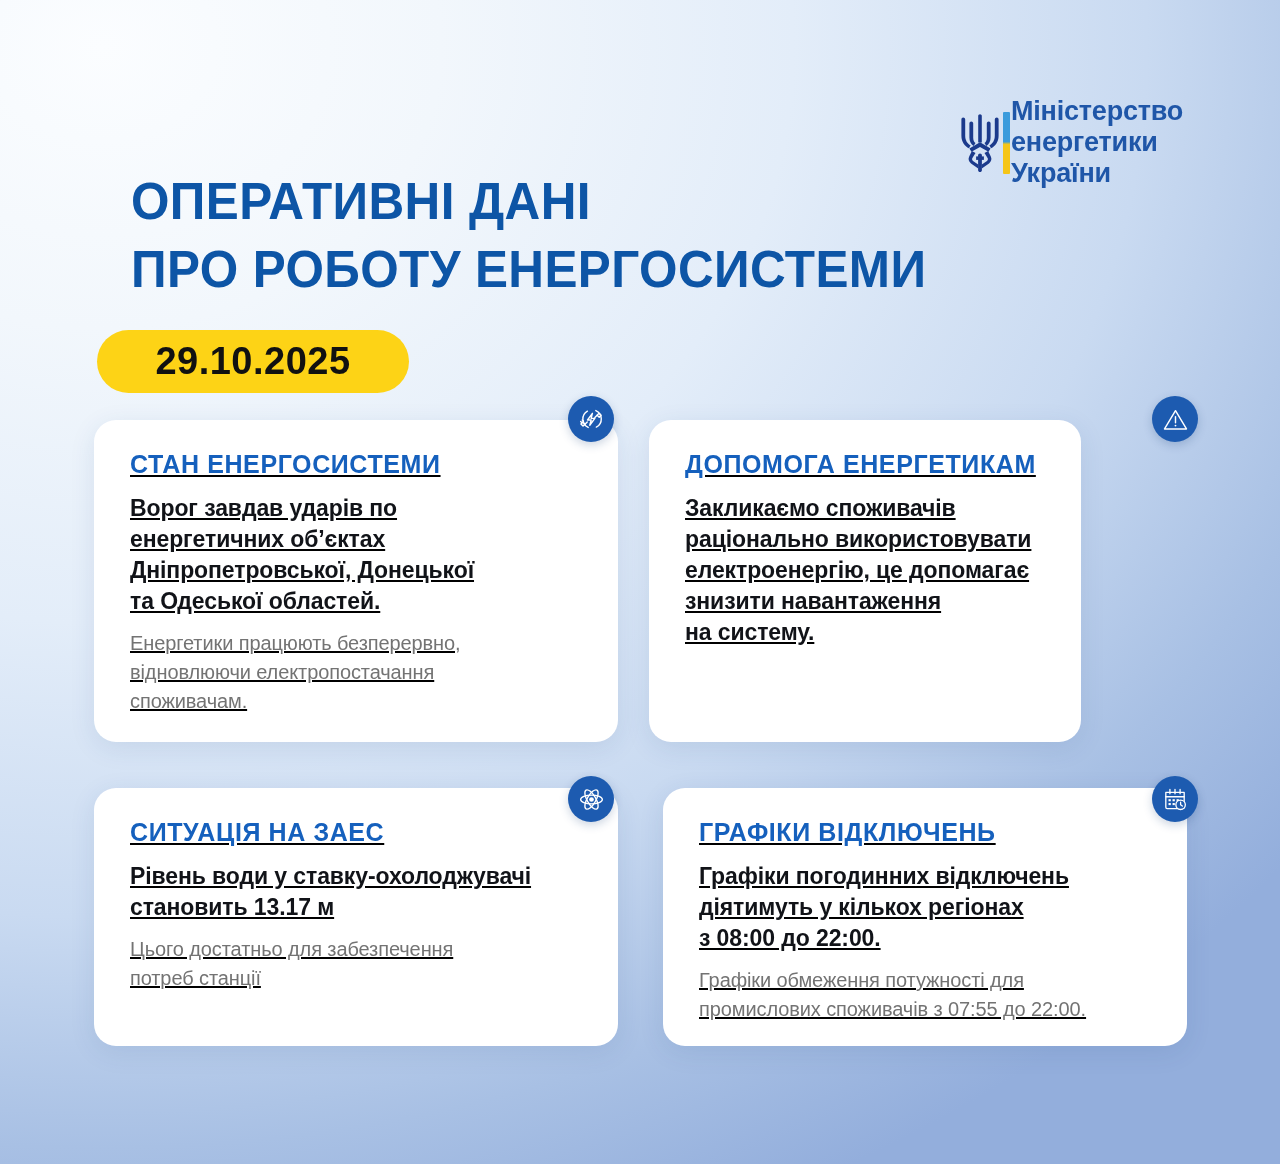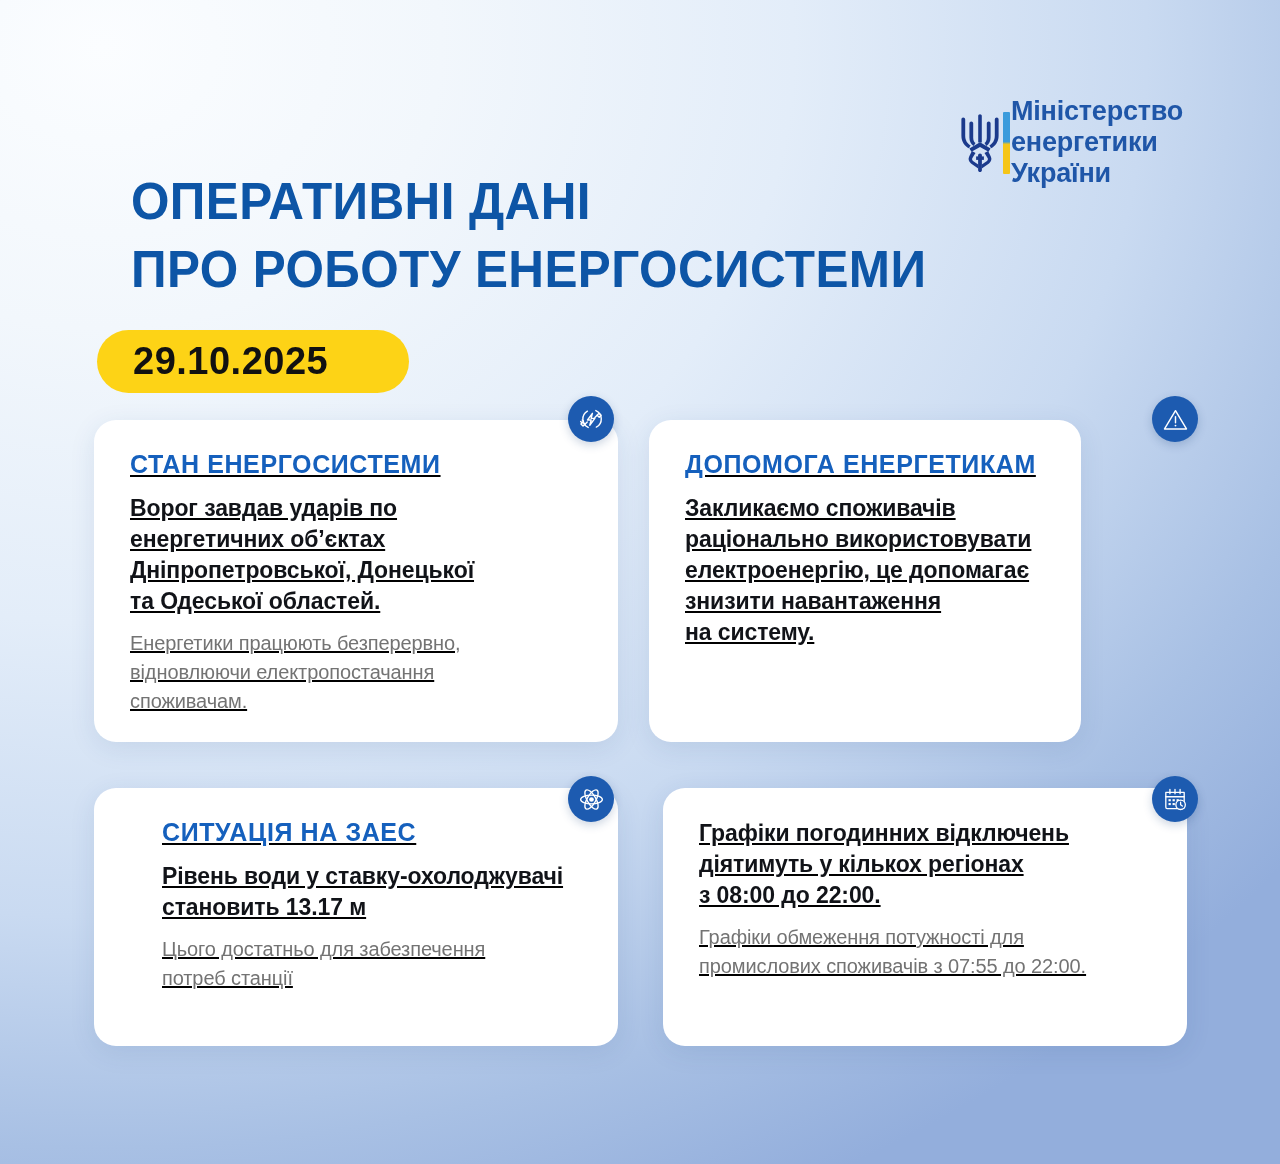--- a/index.html
+++ b/index.html
@@ -75,38 +75,38 @@
     position: absolute;
     top: 330px;
     left: 97px;
     height: 63px;
     min-width: 312px;
     padding: 0 36px;
     border-radius: 32px;
     background: #fdd316;
     display: flex;
     align-items: center;
-    justify-content: flex-start;
+    justify-content: center;
     font-size: 38px;
     font-weight: 800;
     color: #111111;
     letter-spacing: 0.5px;
   }
 
   
   .card {
     position: absolute;
     background: #ffffff;
     border-radius: 22px;
     box-shadow: 0 6px 26px rgba(30, 70, 130, 0.10);
     text-decoration: underline;
   }
   .card.c1 { left: 94px;  top: 420px; width: 524px; height: 322px; }
   .card.c2 { left: 649px; top: 420px; width: 432px; height: 322px; }
-  .card.c3 { left: 94px;  top: 788px; width: 524px; height: 258px; padding-left: 32px; }
+  .card.c3 { left: 94px;  top: 788px; width: 524px; height: 258px; }
   .card.c4 { left: 663px; top: 788px; width: 524px; height: 258px; }
 
   .card-inner {
     padding: 30px 34px 0 36px;
   }
 
   .card-heading {
     font-size: 25px;
     font-weight: 800;
     color: #1560bd;
@@ -239,20 +239,21 @@
     <svg width="29" height="29" viewBox="0 0 32 32" fill="none" stroke="#ffffff" stroke-width="1.5" aria-hidden="true">
       <circle cx="16" cy="16" r="2.6" fill="#ffffff" stroke="none"></circle>
       <ellipse cx="16" cy="16" rx="12" ry="4.8"></ellipse>
       <ellipse cx="16" cy="16" rx="12" ry="4.8" transform="rotate(60 16 16)"></ellipse>
       <ellipse cx="16" cy="16" rx="12" ry="4.8" transform="rotate(120 16 16)"></ellipse>
     </svg>
   </div>
 
   <div class="card c4">
     <div class="card-inner">
+      <div class="card-heading">ГРАФІКИ ВІДКЛЮЧЕНЬ</div>
       <div class="card-lead">Графіки погодинних відключень
 діятимуть у кількох регіонах
 з 08:00 до 22:00.</div>
       <div class="card-sub">Графіки обмеження потужності для
 промислових споживачів з 07:55 до 22:00.</div>
     </div>
   </div>
   <div class="icon-badge ib4">
     <svg width="28" height="28" viewBox="0 0 32 32" fill="none" stroke="#ffffff" stroke-width="1.5" stroke-linecap="round" stroke-linejoin="round" aria-hidden="true">
       <path d="M5.5 8.5h21v17a1.6 1.6 0 0 1-1.6 1.6H7.1a1.6 1.6 0 0 1-1.6-1.6z"></path>

